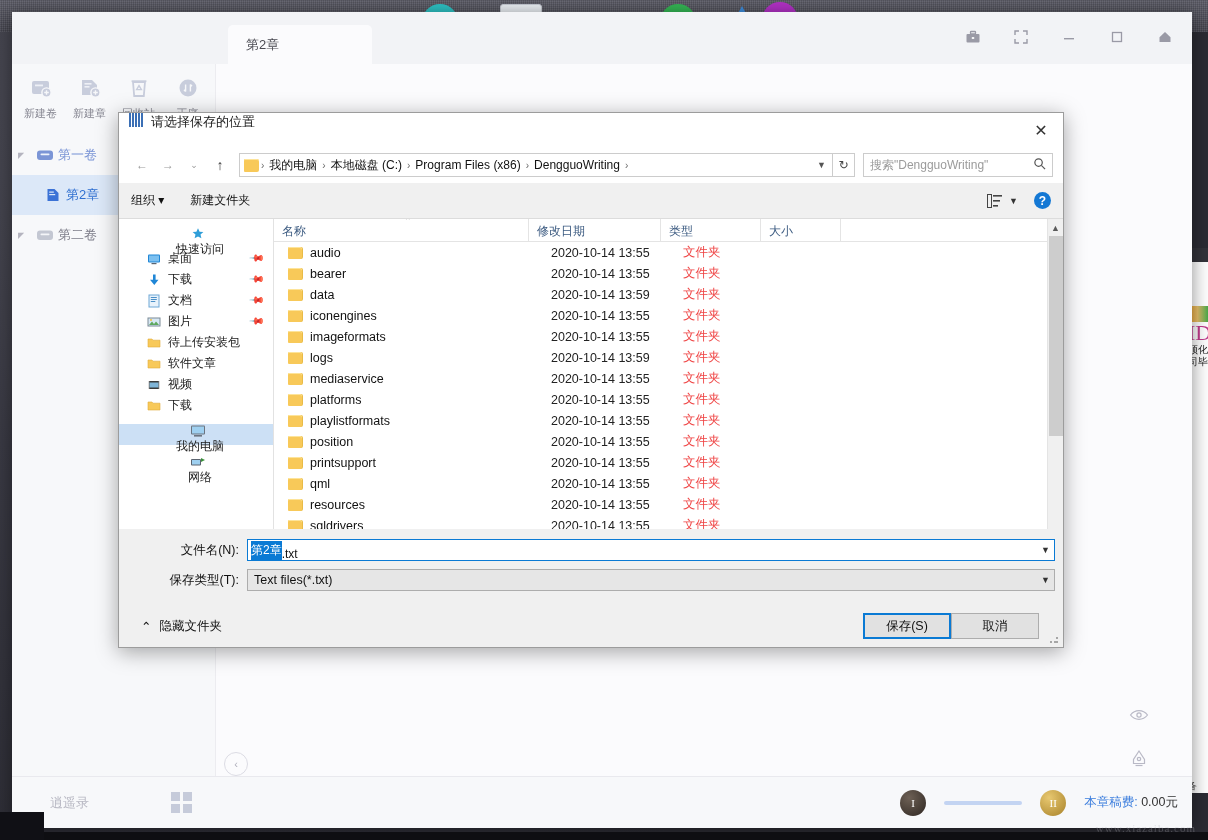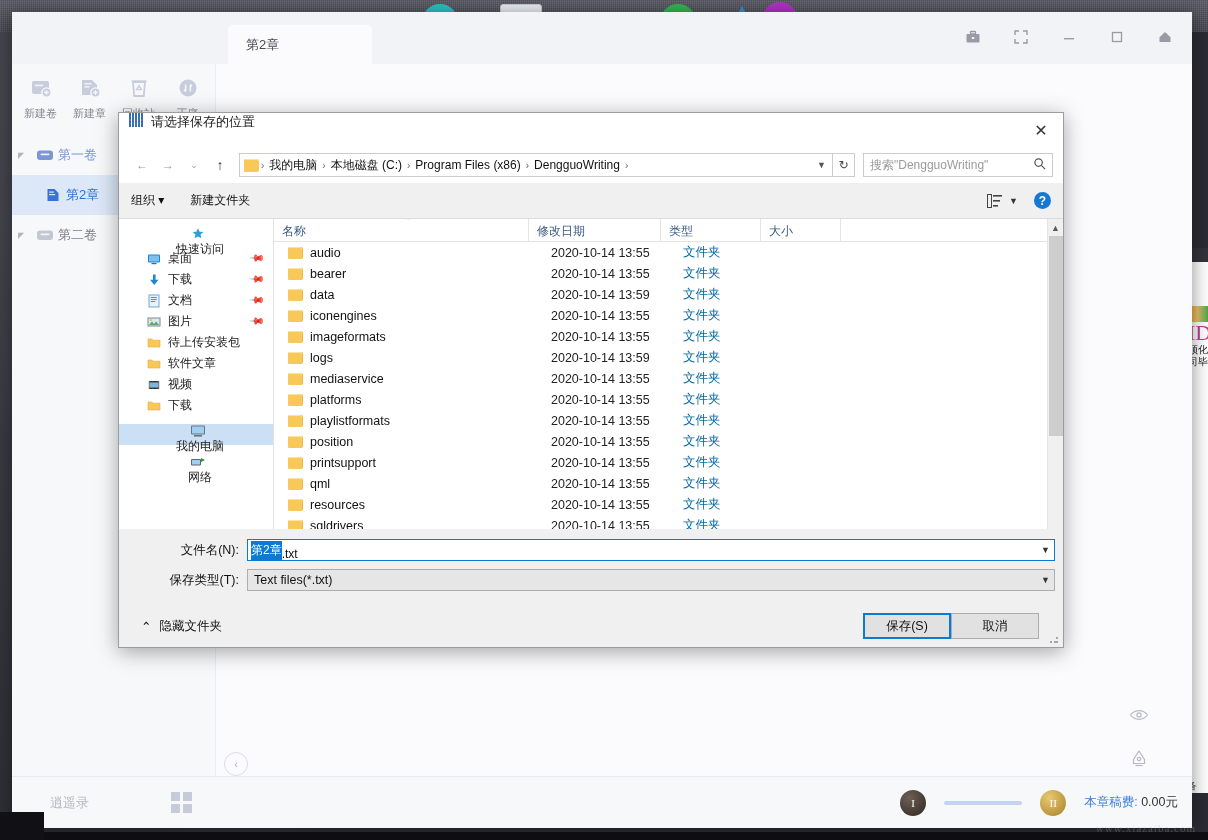--- a/index.html
+++ b/index.html
@@ -181,21 +181,21 @@
   .fh .sortmark { position:absolute; left:130px; top:-3px; color:#999; font-size:9px; }
   .col-name { width:255px; }
   .col-date { width:132px; }
   .col-type { width:100px; }
   .col-size { width:80px; }
   .frow { height:21px; display:flex; align-items:center; font-size:12.5px; color:#111; }
   .ffolder { width:14px;height:12px;background:#f8c959;border-radius:1px 2px 2px 1px; margin:0 8px 0 14px;
              box-shadow: inset 0 1px 0 #fde49a, 1px 0 0 #e9bb46; }
   .fname { width:241px; }
   .fdate { width:132px; color:#222; }
-  .ftype { width:100px; color:#0369a1; }
+  .ftype { width:100px; color:#ef4444; }
   .vscroll { position:absolute; right:0; top:0; width:16px; height:310px; background:#f0f0f0; border-left:1px solid #e4e4e4; }
   .vs-arrow { height:17px; display:flex;align-items:center;justify-content:center;color:#5a5a5a;font-size:9px; cursor:pointer; }
   .vs-thumb { position:absolute; top:17px; left:1px; width:14px; height:200px; background:#cdcdcd; cursor:pointer; }
 
   .dlg-form { background:#f0f0f0; padding: 10px 8px 0 8px; }
   .frm-row { display:flex; align-items:center; margin-bottom:8px; }
   .frm-lab { width:120px; text-align:right; padding-right:8px; font-size:12.5px; color:#111; }
   .frm-input {
     flex:1; height:22px; border:1px solid #0a7ad4; background:#fff; display:flex; align-items:center;
     padding-left:3px; position:relative;

